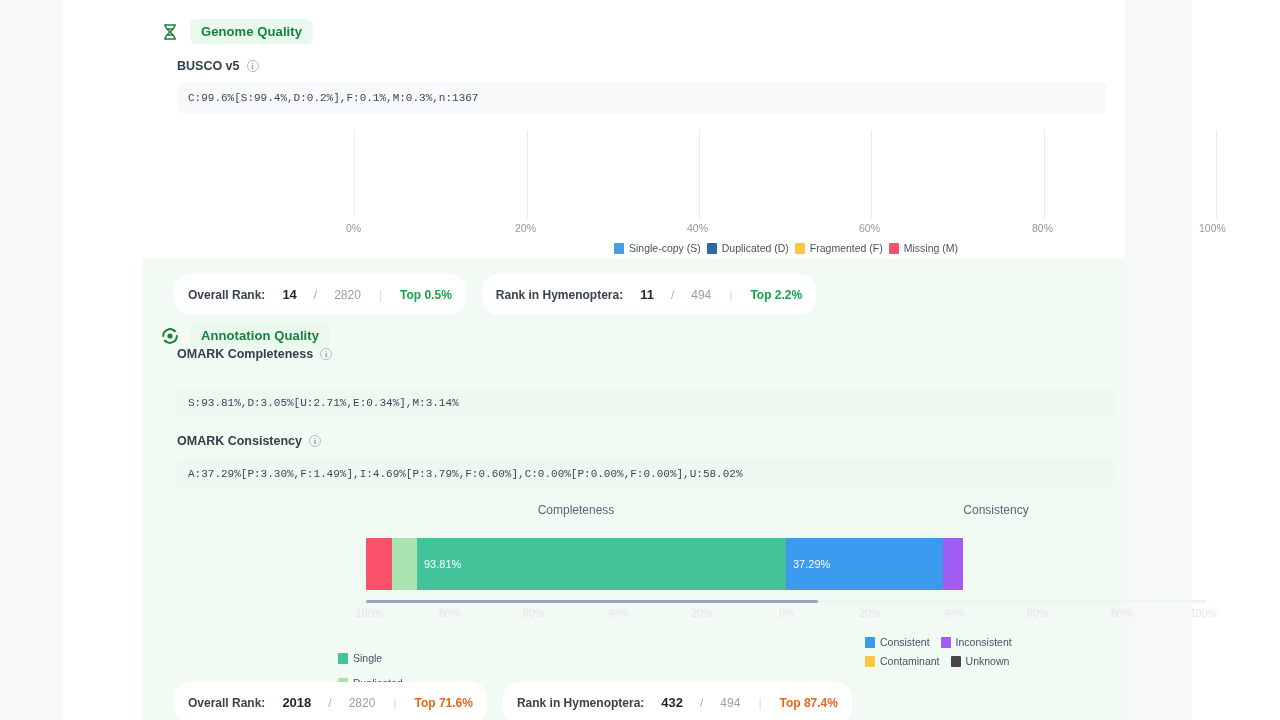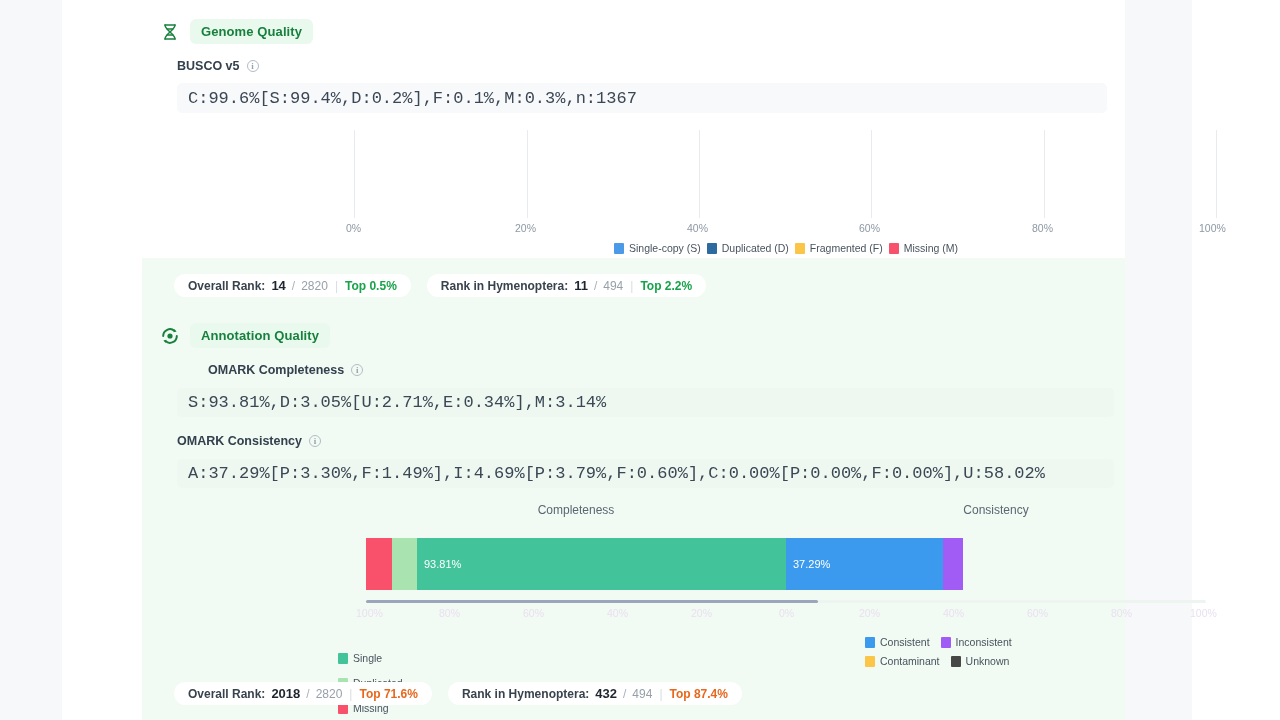--- a/index.html
+++ b/index.html
@@ -40,21 +40,21 @@
   }
   .info-i {
     width:12px; height:12px; border:1px solid #b3bcc6; border-radius:50%;
     color:#98a2ad; font-size:9px; font-weight:bold; line-height:10px;
     text-align:center; font-family:"Liberation Serif", serif; flex:none;
   }
 
   
   .code-strip {
     position:absolute; background:#f7f9fb; border-radius:5px;
-    font-family:"Liberation Mono", monospace; font-size:17px; color:#3b4754;
+    font-family:"Liberation Mono", monospace; font-size:11px; color:#3b4754;
     display:flex; align-items:center; padding-left:11px; letter-spacing:0px;
   }
   .code-strip.tinted { background:#eef8f1; }
 
   
   .chart1 { position:absolute; left:196px; top:130px; width:896px; height:122px; }
   .grid-v { position:absolute; top:0; width:1px; height:88px; background:#e7eaee; }
   .bar1 { position:absolute; left:16px; top:16px; height:72px; display:flex; overflow:hidden; }
   .bar1 .seg { height:100%; }
   .bar1 .seg-lbl {
@@ -66,22 +66,22 @@
   .legend1 {
     position:absolute; left:196px; top:242px; width:896px;
     display:flex; justify-content:center; gap:6px; align-items:center;
   }
   .lg-item { display:flex; align-items:center; gap:5px; font-size:10.5px; color:#49535e; white-space:nowrap; }
   .lg-sw { width:10px; height:11px; border-radius:1px; flex:none; }
 
   
   .rank-row { position:absolute; display:flex; gap:16px; align-items:center; }
   .rank-pill {
-    background:#ffffff; border-radius:16px; padding:4px 14px;
-    font-size:12px; color:#39434e; display:flex; align-items:center; gap:6px; white-space:nowrap;
+    background:#ffffff; border-radius:16px; padding:13px 14px;
+    font-size:12px; color:#39434e; display:flex; align-items:center; gap:17px; white-space:nowrap;
   }
   .rank-pill .k { font-weight:bold; color:#39434e; }
   .rank-pill .v { font-weight:bold; font-size:13px; color:#1d262f; }
   .rank-pill .sl { color:#aab2bb; }
   .rank-pill .tot { color:#97a0a9; }
   .rank-pill .bar { color:#d8dde2; padding:0 1px; }
   .rank-pill .top-good { color:#17a34a; font-weight:bold; }
   .rank-pill .top-warn { color:#e8671c; font-weight:bold; }
 
   
@@ -203,21 +203,21 @@
             <path d="M16.8 10 A6.8 6.8 0 0 1 5.5 15.1"></path>
           </g>
           <circle cx="10" cy="10" r="2.6" fill="#17803d"></circle>
           <path d="M14.2 3 L16.6 5.4 L13.6 6.2 Z" fill="#17803d"></path>
           <path d="M5.8 17 L3.4 14.6 L6.4 13.8 Z" fill="#17803d"></path>
         </svg>
       </span>
       <span class="sec-title">Annotation Quality</span>
     </div>
 
-    <div class="metric-label" style="left:35px; top:363px;margin-left:31px;">
+    <div class="metric-label" style="left:35px; top:347px;">
       <span>OMARK Completeness</span>
       <span class="info-i">i</span>
     </div>
 
     <div class="code-strip tinted" style="left:35px; top:388px; width:937px; height:29px;">
       <span>S:93.81%,D:3.05%[U:2.71%,E:0.34%],M:3.14%</span>
     </div>
 
     <div class="metric-label" style="left:35px; top:434px;">
       <span>OMARK Consistency</span>

